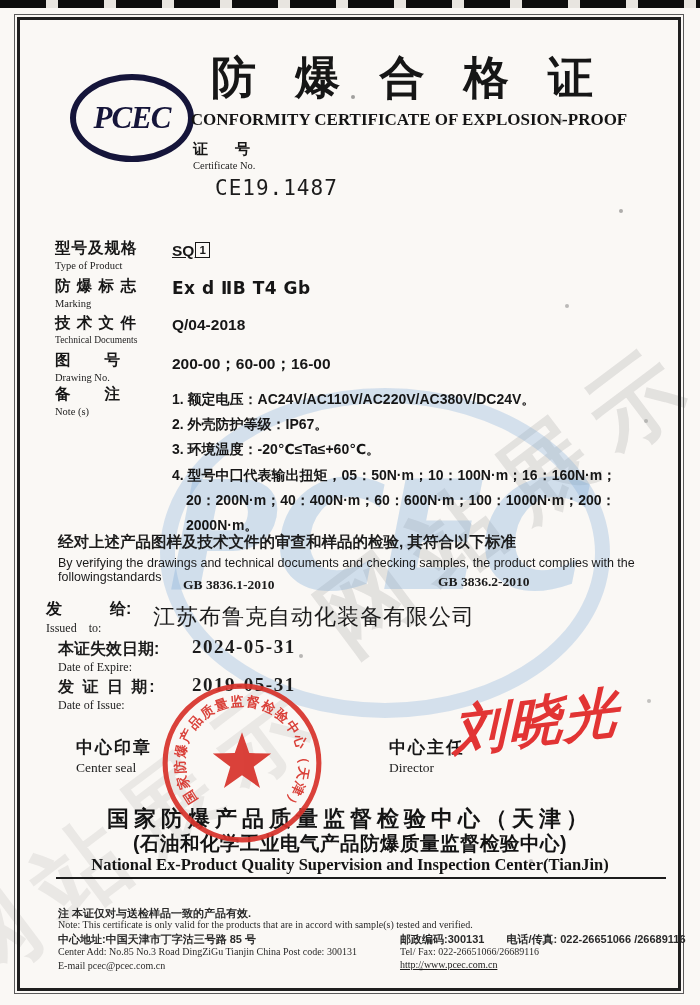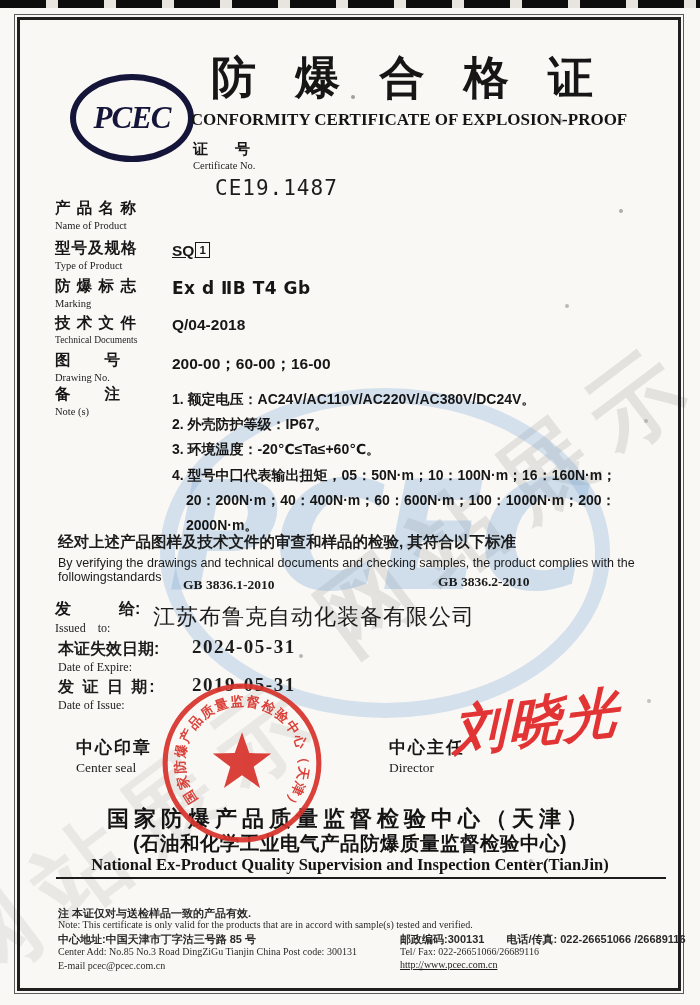--- a/index.html
+++ b/index.html
@@ -66,21 +66,21 @@
     line-height:25.2px;color:#161616;}
   .notes .indent{padding-left:14px;display:block;}
 
   
   .std-cn{left:58px;top:532px;font-weight:700;font-size:15.5px;z-index:2;}
   .std-en{left:58px;top:556px;font-size:12.5px;z-index:2;color:#1a1a1a;}
   .std1{left:183px;top:577px;z-index:2;font-weight:600;font-size:13.5px;}
   .std2{left:438px;top:574px;z-index:2;font-weight:600;font-size:13.5px;}
 
   
-  .issued-lbl{left:55px;top:599px;z-index:2;}
+  .issued-lbl{left:46px;top:599px;z-index:2;}
   .issued-lbl .lbl-cn{font-size:16px;}
   .issued-lbl .lbl-en{font-size:12px;}
   .issued-to{left:153px;top:602px;z-index:2;font-weight:400;font-size:22px;letter-spacing:1px;}
   .date-cn{font-weight:700;font-size:16px;z-index:2;}
   .date-en{font-size:12px;z-index:2;font-family:"Liberation Serif","DejaVu Serif",serif;}
   .date-val{font-weight:700;font-size:19px;letter-spacing:1.5px;z-index:2;
     font-family:"Liberation Serif","DejaVu Serif",serif;}
 
   
   .seal-lbl{left:76px;top:736px;z-index:2;}
@@ -137,24 +137,20 @@
   <div class="abs title-cn">防 爆 合 格 证</div>
   <div class="abs title-en">CONFORMITY CERTIFICATE OF EXPLOSION-PROOF</div>
   <div class="cert-row abs">
     <div>
       <div class="lbl-cn pre" style="letter-spacing:6px;">证　号</div>
       <div class="lbl-en">Certificate No.</div>
     </div>
     <div class="cert-no">CE19.1487</div>
   </div>
 
-  <div class="abs f-label" style="top:198px;">
-    <div class="lbl-cn">产 品 名 称</div>
-    <div class="lbl-en">Name of Product</div>
-  </div>
 
   <div class="abs f-label" style="top:238px;">
     <div class="lbl-cn">型号及规格</div>
     <div class="lbl-en">Type of Product</div>
   </div>
   <div class="abs f-value" style="top:242px;text-decoration:underline;">
     <span>SQ</span><span class="boxed">1</span>
   </div>
 
   <div class="abs f-label" style="top:276px;">

